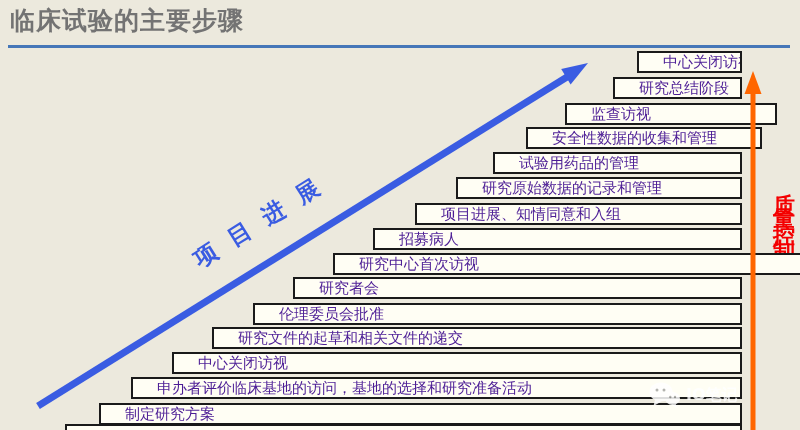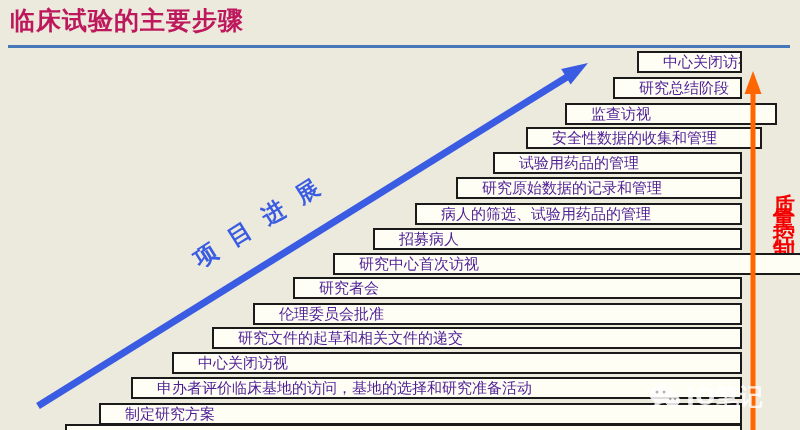--- a/index.html
+++ b/index.html
@@ -4,21 +4,21 @@
 <style>
   html,body{margin:0;padding:0;}
   body{
     width:800px;height:430px;overflow:hidden;position:relative;
     background:#ECE9DD;
     font-family:"DejaVu Sans","Liberation Sans",sans-serif;
   }
   .stage{position:absolute;inset:0;width:800px;height:430px;}
   .page-title{
     position:absolute;left:10px;top:4px;
-    font-size:25px;font-weight:bold;color:#be185d;
+    font-size:25px;font-weight:bold;color:#737373;
     letter-spacing:1px;white-space:nowrap;
   }
   .title-underline{
     position:absolute;left:8px;top:45px;width:782px;height:3px;
     background:#4677B8;
   }
   .step{
     position:absolute;height:22px;box-sizing:border-box;
     background:#FFFEF4;border:2px solid #1A1A1A;
     font-size:15px;line-height:17px;color:#4c1d95;
@@ -34,39 +34,39 @@
   }
   .quality-label{
     position:absolute;left:769px;top:176px;
     writing-mode:vertical-rl;text-orientation:upright;
     color:#F40000;font-size:22px;font-weight:bold;
     letter-spacing:15px;white-space:nowrap;
   }
   .watermark{
     position:absolute;left:648px;top:381px;
     display:flex;align-items:center;gap:5px;
-    color:rgba(255,255,255,0.82);font-size:24px;font-weight:bold;
+    color:rgba(255,255,255,0.82);font-size:16px;font-weight:bold;
     z-index:6;white-space:nowrap;
   }.z2{z-index:2}.z3{z-index:3}.z4{z-index:4}
 </style>
 </head>
 <body>
 
 <div class="stage">
 
   <div class="page-title">临床试验的主要步骤</div>
   <div class="title-underline"></div>
 
   <div class="step z2" style="left:637px;top:51px;width:105px">中心关闭访视</div>
   <div class="step z2" style="left:613px;top:77px;width:129px">研究总结阶段</div>
   <div class="step z2" style="left:565px;top:103px;width:212px">监查访视</div>
   <div class="step z2" style="left:526px;top:127px;width:236px">安全性数据的收集和管理</div>
   <div class="step z2" style="left:493px;top:152px;width:249px">试验用药品的管理</div>
   <div class="step z2" style="left:456px;top:177px;width:286px">研究原始数据的记录和管理</div>
-  <div class="step z2" style="left:415px;top:203px;width:327px">病人的筛选、试验用药品的管理</div>
+  <div class="step z2" style="left:415px;top:203px;width:327px">项目进展、知情同意和入组</div>
   <div class="step z2" style="left:373px;top:228px;width:369px">招募病人</div>
   <div class="step z2" style="left:333px;top:253px;width:478px">研究中心首次访视</div>
   <div class="step z2" style="left:293px;top:277px;width:449px">研究者会</div>
   <div class="step z2" style="left:253px;top:303px;width:489px">伦理委员会批准</div>
   <div class="step z2" style="left:212px;top:327px;width:530px">研究文件的起草和相关文件的递交</div>
   <div class="step z2" style="left:172px;top:352px;width:570px">中心关闭访视</div>
   <div class="step z2" style="left:131px;top:377px;width:611px">申办者评价临床基地的访问，基地的选择和研究准备活动</div>
   <div class="step z2" style="left:99px;top:403px;width:643px">制定研究方案</div>
   <div class="step partial z2" style="left:65px;top:424px;width:677px"></div>
 

